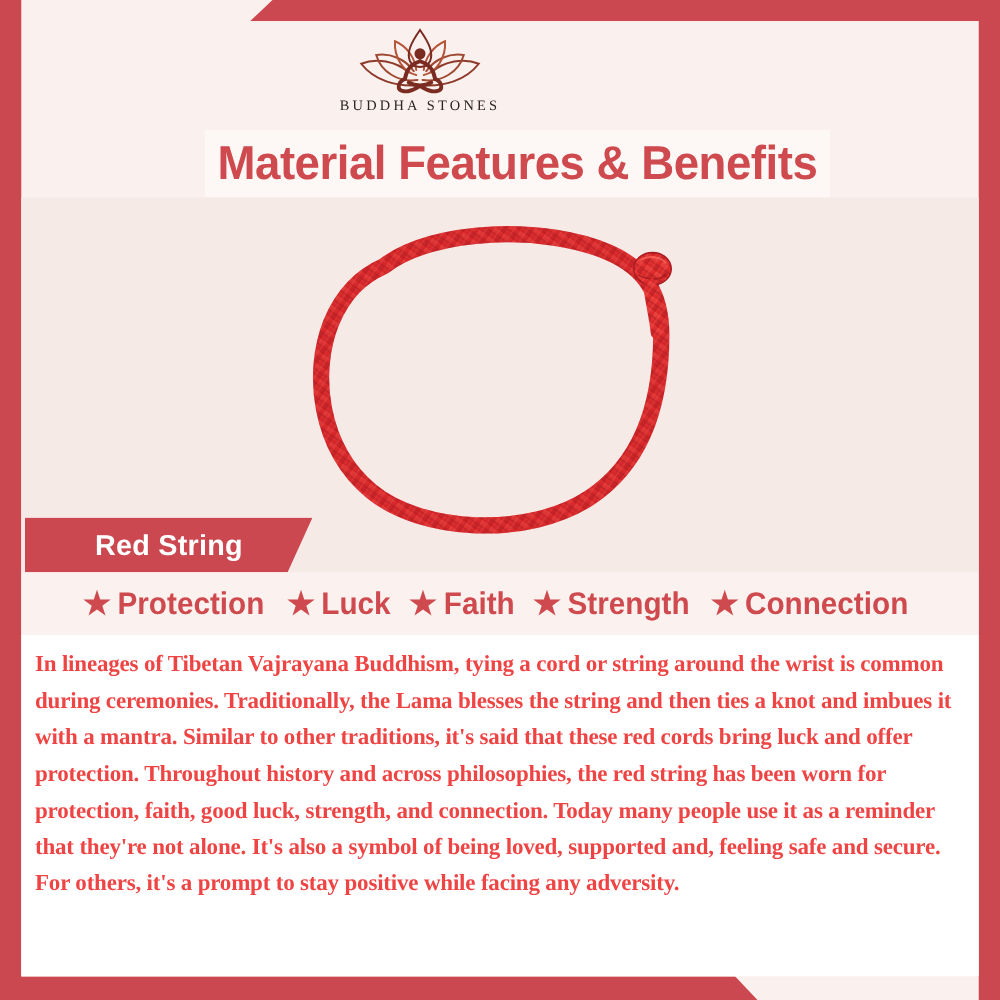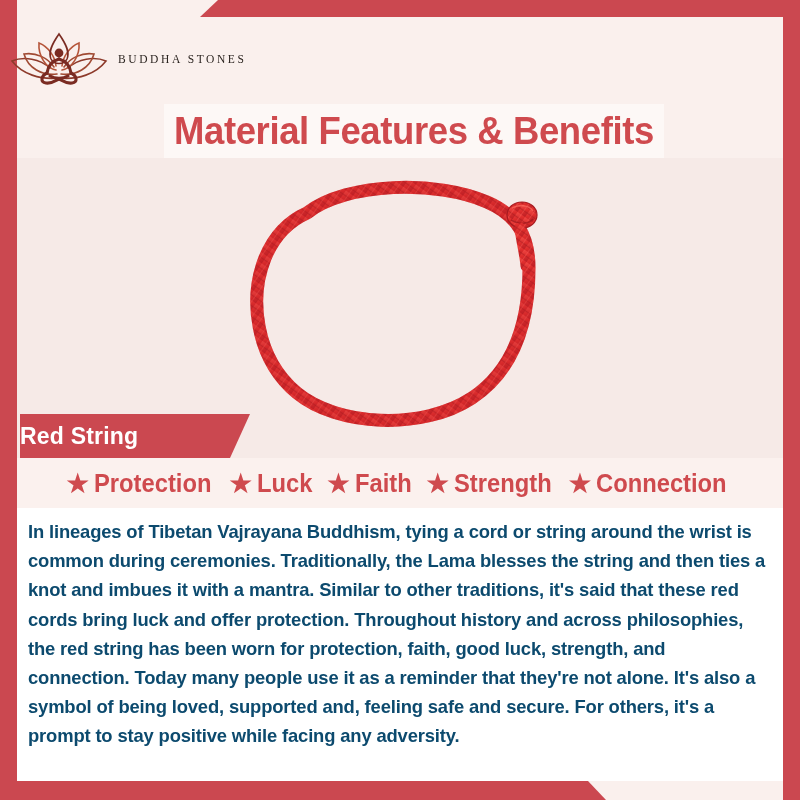--- a/index.html
+++ b/index.html
@@ -30,21 +30,21 @@
   }
   .bar-bottom {
     position:absolute; bottom:0; left:0; width:800px; height:19px;
     background:#cb4850;
     clip-path: polygon(0 0, 588px 0, 606px 19px, 0 19px);
   }
 
   
   .logo-wrap {
     position:absolute; top:18px; left:0; width:672px; height:80px;
-    display:flex; flex-direction:row; align-items:center; justify-content:flex-start;
+    display:flex; flex-direction:column; align-items:center; justify-content:flex-start;
   }
   .logo-mark { width:118px; height:60px; display:block; }
   .logo-word {
     font-family:"Liberation Serif", serif;
     font-size:11.5px; letter-spacing:2.6px; color:#2b2420;
     margin-top:1px; font-weight:400;
   }
 
   
   .title-band {
@@ -69,21 +69,21 @@
 
   
   .ribbon {
     position:absolute; top:414px; left:20px; width:230px; height:44px;
     background:#cb4850;
     clip-path: polygon(0 0, 230px 0, 210px 44px, 0 44px);
     display:flex; align-items:center;
   }
   .ribbon-text {
     color:#ffffff; font-weight:bold; font-size:23px;
-    letter-spacing:0.2px;
+    padding-left:56px; letter-spacing:0.2px;
     font-family:"Liberation Sans", sans-serif;
   }
 
   
   .features {
     position:absolute; top:458px; left:17px; width:766px; height:50px;
     background:#fbf1ee;
     display:flex; align-items:center; justify-content:center;
     gap:12px;
   }
@@ -96,23 +96,23 @@
   .feature .star { font-size:25px; line-height:1; color:#cf4a4e; }
   .feature .flabel { transform:scaleX(0.95); transform-origin:left center; }
 
   
   .body-card {
     position:absolute; top:508px; left:17px; width:766px; height:273px;
     background:#ffffff;
     padding:9px 14px 0 11px;
   }
   .body-text {
-    font-size:18.4px; line-height:29.2px; color:#0c4a6e;
+    font-size:18.4px; line-height:29.2px; color:#ef4444;
     font-weight:bold; letter-spacing:-0.15px;
-    font-family:Liberation Sans, sans-serif;
+    font-family:Liberation Serif, serif;
     text-align:left;
   }
 </style>
 </head>
 <body>
 
 <div id="page">
 
   <div class="bar-top"></div>
   <div class="bar-right"></div>

